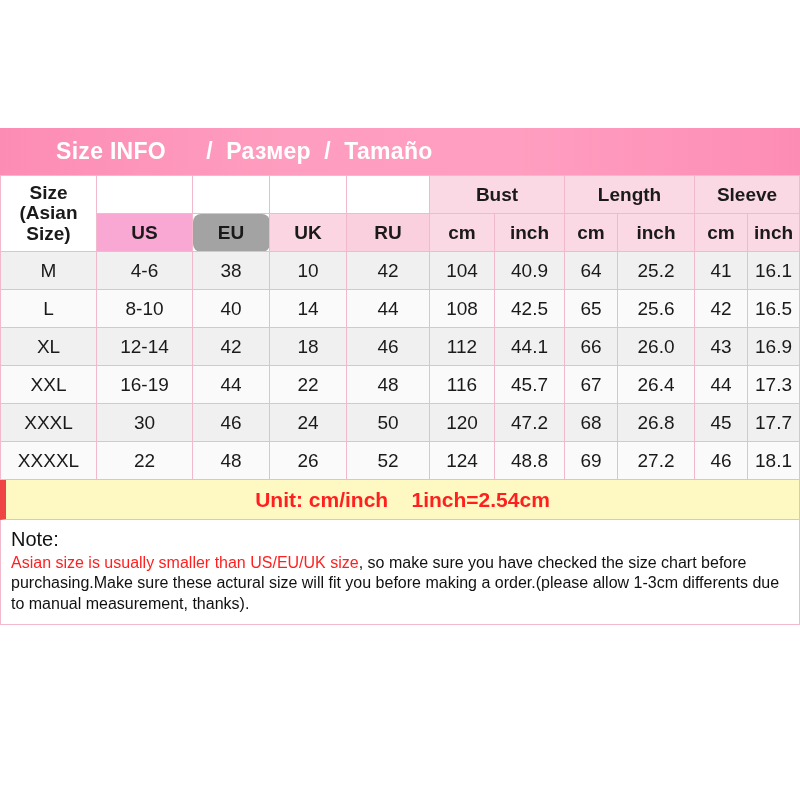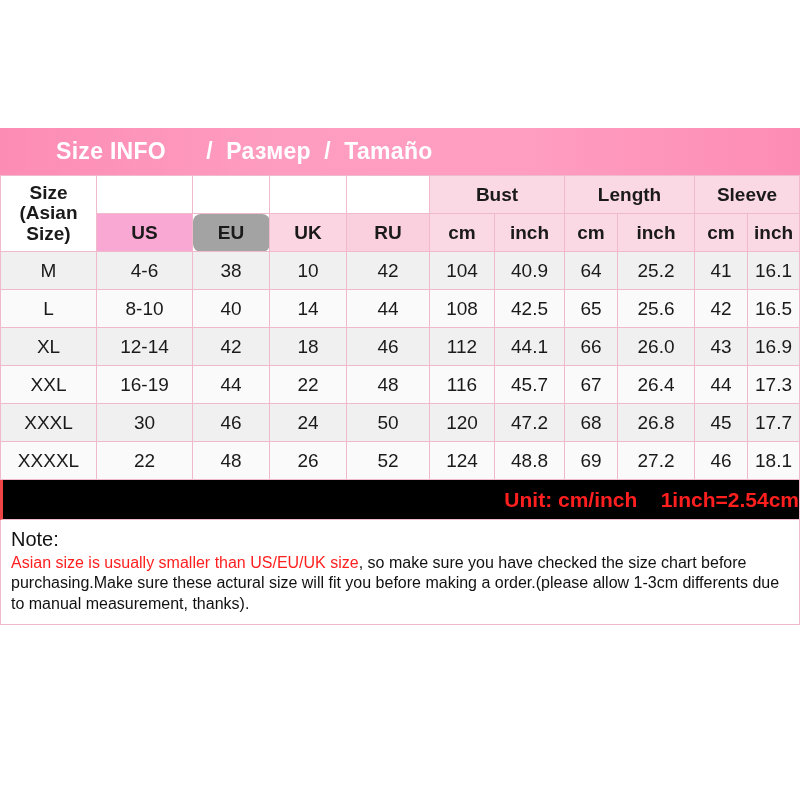--- a/index.html
+++ b/index.html
@@ -86,23 +86,23 @@
   .row-a td { background: #f0f0f0; }
   .row-b td { background: #fafafa; }
   .col-first {
     font-size: 20px;
   }
   
   .unit-row {
     height: 40px;
     display: flex;
     align-items: center;
-    justify-content: flex-end;
-    background: #000000;
-    border-left: 3px solid #ef4444;
+    justify-content: center;
+    background: #fef9c3;
+    border-left: 6px solid #ef4444;
     border-right: 1px solid #f1b9cc;
     border-bottom: 1px solid #f1b9cc;
     box-sizing: border-box;
   }
   .unit-row .u {
     color: #ff1f1f;
     font-size: 21px;
     font-weight: bold;
     white-space: pre;
   }

